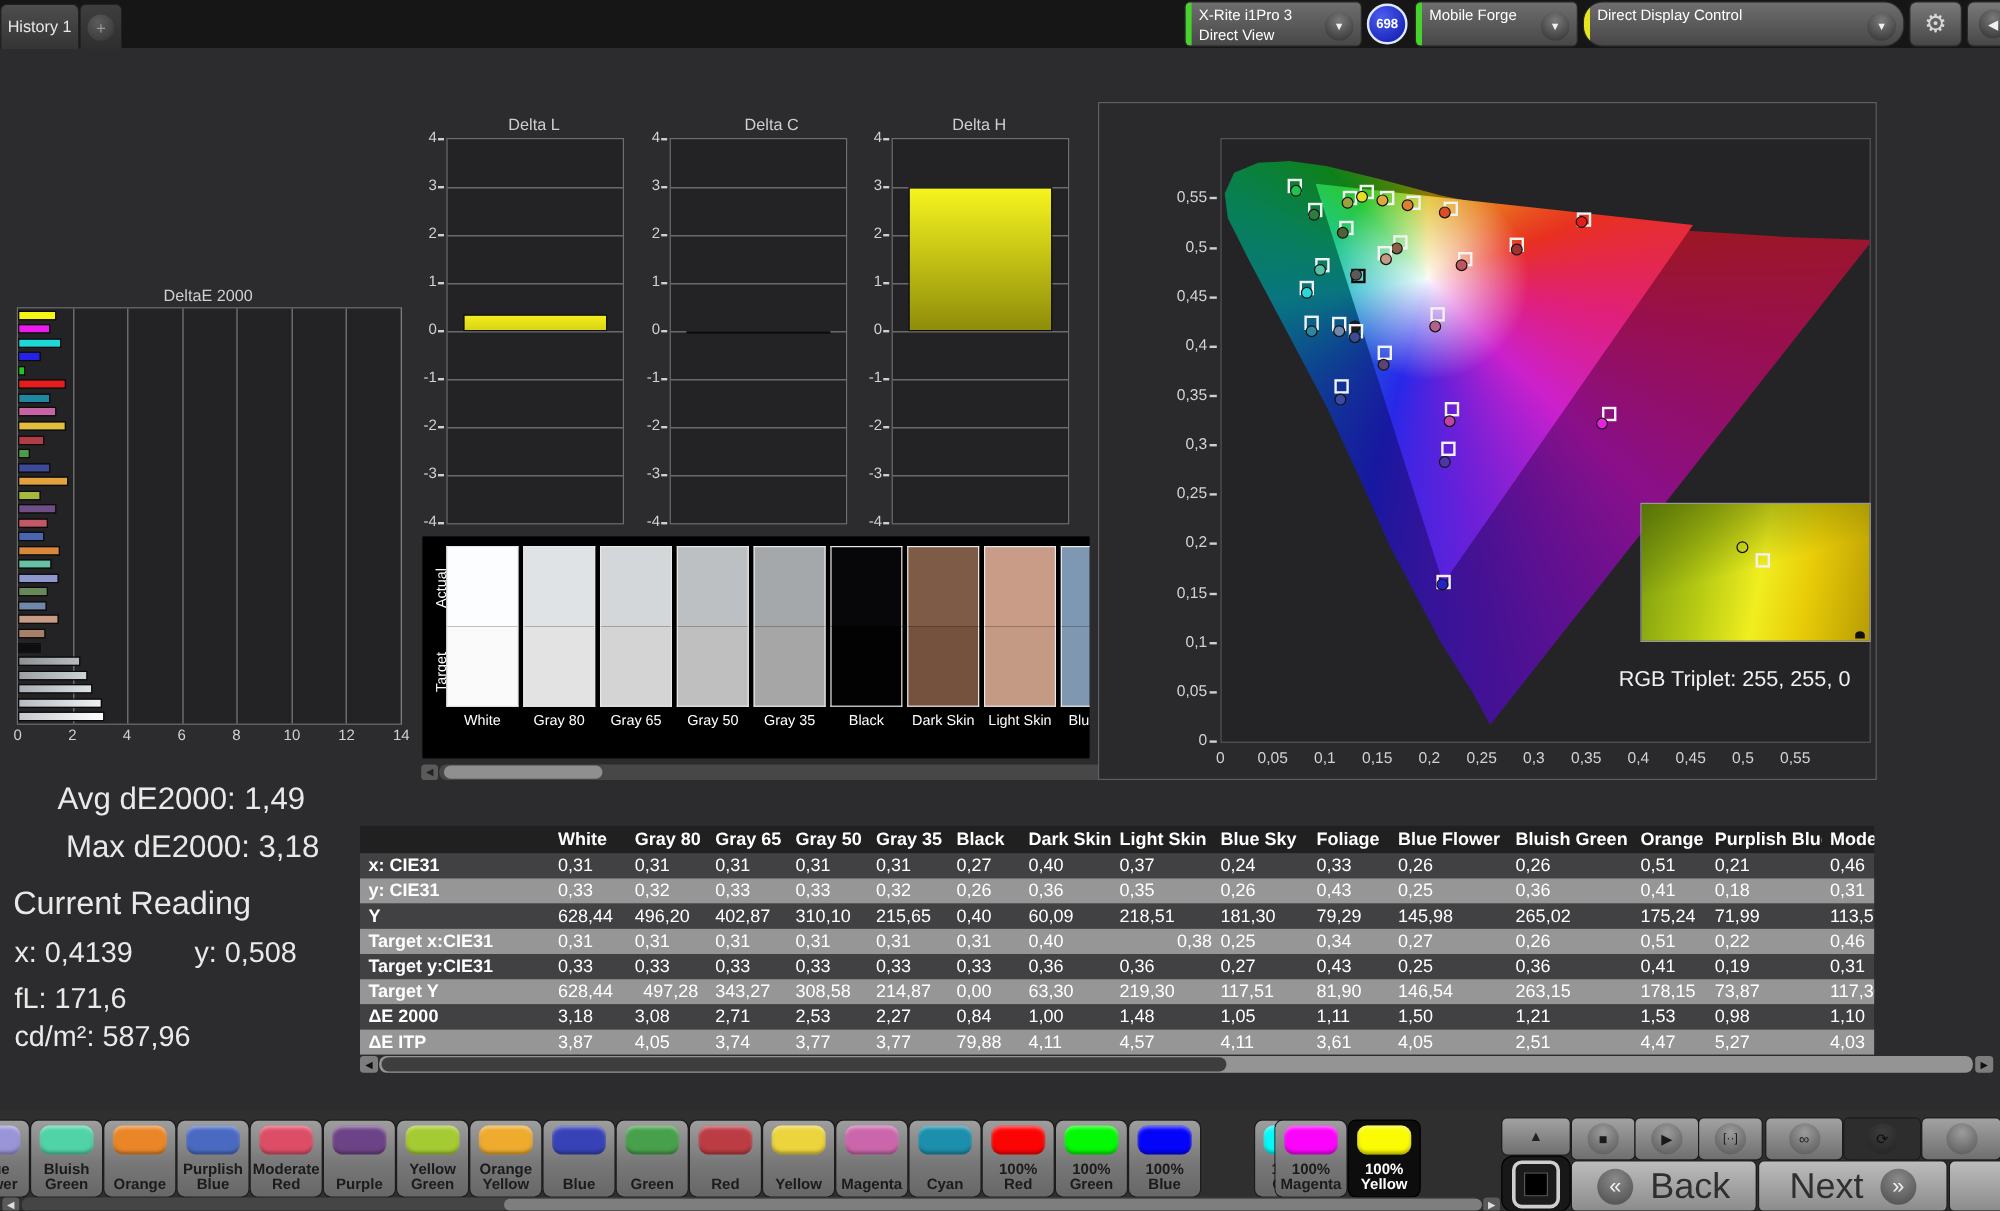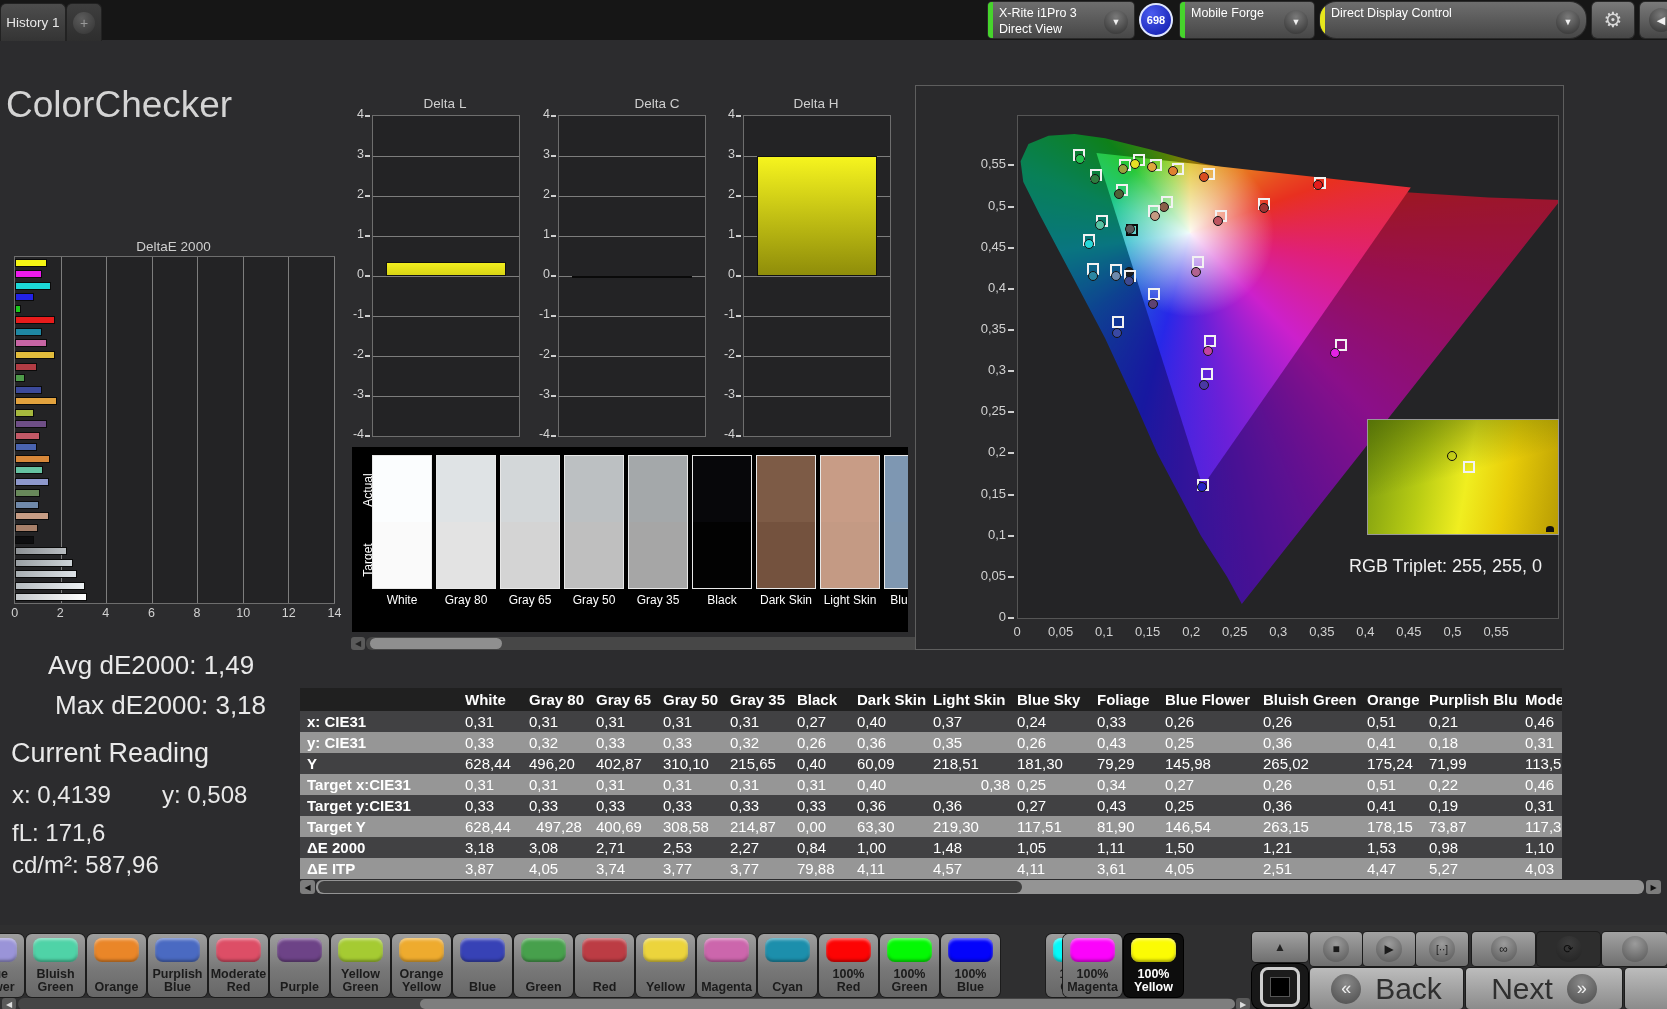--- a/index.html
+++ b/index.html
@@ -134,21 +134,20 @@
     <div class="sqbtn" style="left:1592px;width:42px;font-size:21px;">
       <span>⚙</span>
     </div>
     <div class="sqbtn" style="left:1640px;width:42px;">
       <span class="chevball" style="margin:0;">
           <span style="font-size:11px;">◀</span>
         </span>
     </div>
   </div>
 
-  <div id="page-title">ColorChecker</div>
   <div class="stat" style="left:48px;top:650px;font-size:26px;">Avg dE2000: 1,49</div>
   <div class="stat" style="left:55px;top:690px;font-size:26px;">Max dE2000: 3,18</div>
   <div class="stat" style="left:11px;top:738px;font-size:27px;">Current Reading</div>
   <div class="stat" style="left:12px;top:781px;font-size:24px;">x: 0,4139</div>
   <div class="stat" style="left:162px;top:781px;font-size:24px;">y: 0,508</div>
   <div class="stat" style="left:12px;top:819px;font-size:24px;">fL: 171,6</div>
   <div class="stat" style="left:12px;top:851px;font-size:24px;">cd/m²: 587,96</div>
 
   <div class="ctitle" style="left:14px;top:239px;width:319px;">DeltaE 2000</div>
   <div class="plot" style="left:14px;top:256px;width:319px;height:346px;" id="deplot">
@@ -288,21 +287,21 @@
         <div style="position: absolute; right: 0px; top: 160px; width: 5px; height: 2px; background: rgb(207, 207, 207);"></div>
         <div class="ticklab" style="right: 6px; top: 192px;">-1</div>
         <div style="position: absolute; right: 0px; top: 200px; width: 5px; height: 2px; background: rgb(207, 207, 207);"></div>
         <div class="ticklab" style="right: 6px; top: 232px;">-2</div>
         <div style="position: absolute; right: 0px; top: 240px; width: 5px; height: 2px; background: rgb(207, 207, 207);"></div>
         <div class="ticklab" style="right: 6px; top: 272px;">-3</div>
         <div style="position: absolute; right: 0px; top: 280px; width: 5px; height: 2px; background: rgb(207, 207, 207);"></div>
         <div class="ticklab" style="right: 6px; top: 312px;">-4</div>
         <div style="position: absolute; right: 0px; top: 320px; width: 5px; height: 2px; background: rgb(207, 207, 207);"></div>
       </div>
-      <div class="ctitle" style="left: 564px; top: 96px; width: 186px;">Delta C</div>
+      <div class="ctitle" style="left: 550px; top: 96px; width: 186px;">Delta C</div>
       <div class="plot" style="left: 558px; top: 115px; width: 146px; height: 320px;">
         <div class="gridh" style="top: 12.5%;"></div>
         <div class="gridh" style="top: 25%;"></div>
         <div class="gridh" style="top: 37.5%;"></div>
         <div class="gridh" style="top: 50%;"></div>
         <div class="gridh" style="top: 62.5%;"></div>
         <div class="gridh" style="top: 75%;"></div>
         <div class="gridh" style="top: 87.5%;"></div>
         <div style="position: absolute; left: 9%; width: 82%; top: 50%; height: 2px; background: rgb(10, 10, 10);"></div>
       </div>
@@ -629,21 +628,21 @@
         <div class="tcell" style="width: 98px;">0,25</div>
         <div class="tcell" style="width: 104px;">0,36</div>
         <div class="tcell" style="width: 62px;">0,41</div>
         <div class="tcell" style="width: 96px;">0,19</div>
         <div class="tcell" style="width: 70px;">0,31</div>
       </div>
       <div class="trow" style="height: 21px; align-items: center; color: rgb(255, 255, 255); background: rgb(150, 150, 150);">
         <div class="tcell tlabel" style="width: 158px;">Target Y</div>
         <div class="tcell" style="width: 64px;">628,44</div>
         <div class="tcell" style="width: 67px; text-align: center;">497,28</div>
-        <div class="tcell" style="width: 67px;">400,69</div>
+        <div class="tcell" style="width: 67px;">343,27</div>
         <div class="tcell" style="width: 67px;">308,58</div>
         <div class="tcell" style="width: 67px;">214,87</div>
         <div class="tcell" style="width: 60px;">0,00</div>
         <div class="tcell" style="width: 76px;">63,30</div>
         <div class="tcell" style="width: 84px;">219,30</div>
         <div class="tcell" style="width: 80px;">117,51</div>
         <div class="tcell" style="width: 68px;">81,90</div>
         <div class="tcell" style="width: 98px;">146,54</div>
         <div class="tcell" style="width: 104px;">263,15</div>
         <div class="tcell" style="width: 62px;">178,15</div>

